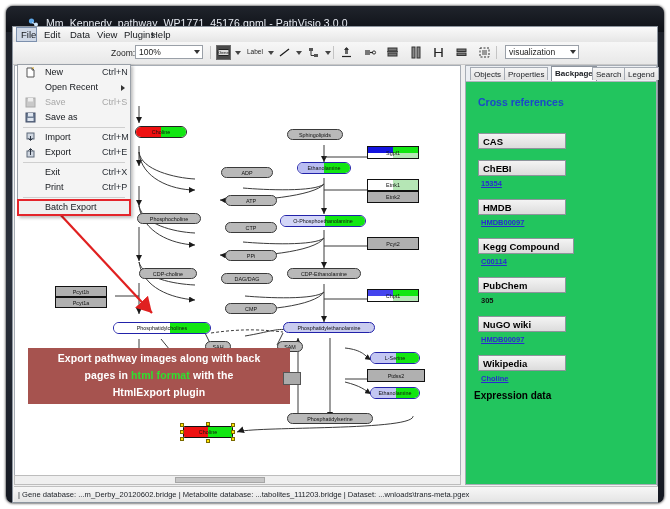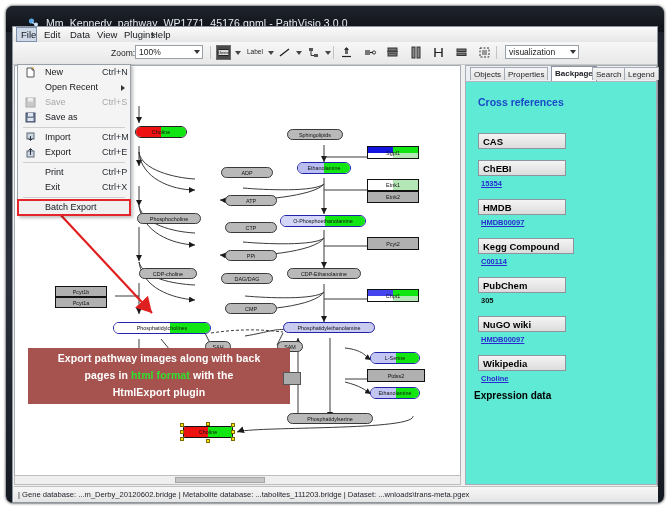--- a/index.html
+++ b/index.html
@@ -39,21 +39,21 @@
   .tb-btn{position:absolute;top:3px;width:15px;height:15px;box-sizing:border-box;}
   .tb-drop{position:absolute;top:9px;width:0;height:0;
     border-left:3px solid transparent;border-right:3px solid transparent;border-top:4px solid #444;}
   .tb-sep{position:absolute;top:4px;width:1px;height:13px;background:#c4c4c4;}
 
   
   .canvas-wrap{position:absolute;left:1px;top:38px;width:447px;height:420px;background:#fff;
     border:1px solid #a7adb5;box-sizing:border-box;overflow:hidden;}
   .ruler-l{position:absolute;left:1px;top:38px;width:9px;height:420px;
     background:repeating-linear-gradient(#fdfdfd 0 3px,#c9c9c9 3px 4px);border-right:1px solid #b5b5b5;}
-  .sidebar{position:absolute;left:452px;top:38px;width:192px;height:420px;background:#5eead4;
+  .sidebar{position:absolute;left:452px;top:38px;width:192px;height:420px;background:#22c55e;
     border:1px solid #a7adb5;box-sizing:border-box;}
   .tabstrip{position:absolute;left:0;top:0;width:100%;height:15px;background:#eceff3;
     border-bottom:1px solid #b0b6be;}
   .tab{position:absolute;top:1px;height:13px;line-height:13px;font-size:8px;color:#1a1d22;
     border:1px solid #a5abb4;border-bottom:none;background:linear-gradient(#f6f6f6,#e2e2e2);
     padding:0 3px;box-sizing:border-box;white-space:nowrap;}
   .tab.sel{background:#fff;top:0;height:15px;line-height:14px;font-weight:bold;border-color:#8d949d;}
 
   .bp{position:absolute;left:6px;top:18px;width:178px;height:395px;overflow:hidden;}
   .bp-title{font-size:10.5px;font-weight:bold;color:#1a49c8;margin:12px 0 0 6px;}
@@ -514,26 +514,26 @@
             <svg width="11" height="11" viewBox="0 0 11 11">
               <rect x="2" y="4" width="7" height="6" fill="#cfd6e0" stroke="#5c6878"></rect>
               <path d="M5.5 8 v-6 M3.5 3.5 L5.5 1.5 L7.5 3.5" stroke="#2b3442" fill="none"></path>
             </svg>
           </span>
         <span class="lbl">Export</span>
         <span class="acc">Ctrl+E</span>
       </div>
       <div class="dd-sep"></div>
       <div class="dd-item">
+        <span class="lbl">Exit</span>
+        <span class="acc">Ctrl+X</span>
+      </div>
+      <div class="dd-item">
         <span class="lbl">Print</span>
         <span class="acc">Ctrl+P</span>
-      </div>
-      <div class="dd-item">
-        <span class="lbl">Exit</span>
-        <span class="acc">Ctrl+X</span>
       </div>
       <div class="dd-sep"></div>
       <div class="dd-item hl">
         <span class="lbl">Batch Export</span>
       </div>
     </div>
 
   </div>
 </div>
 

